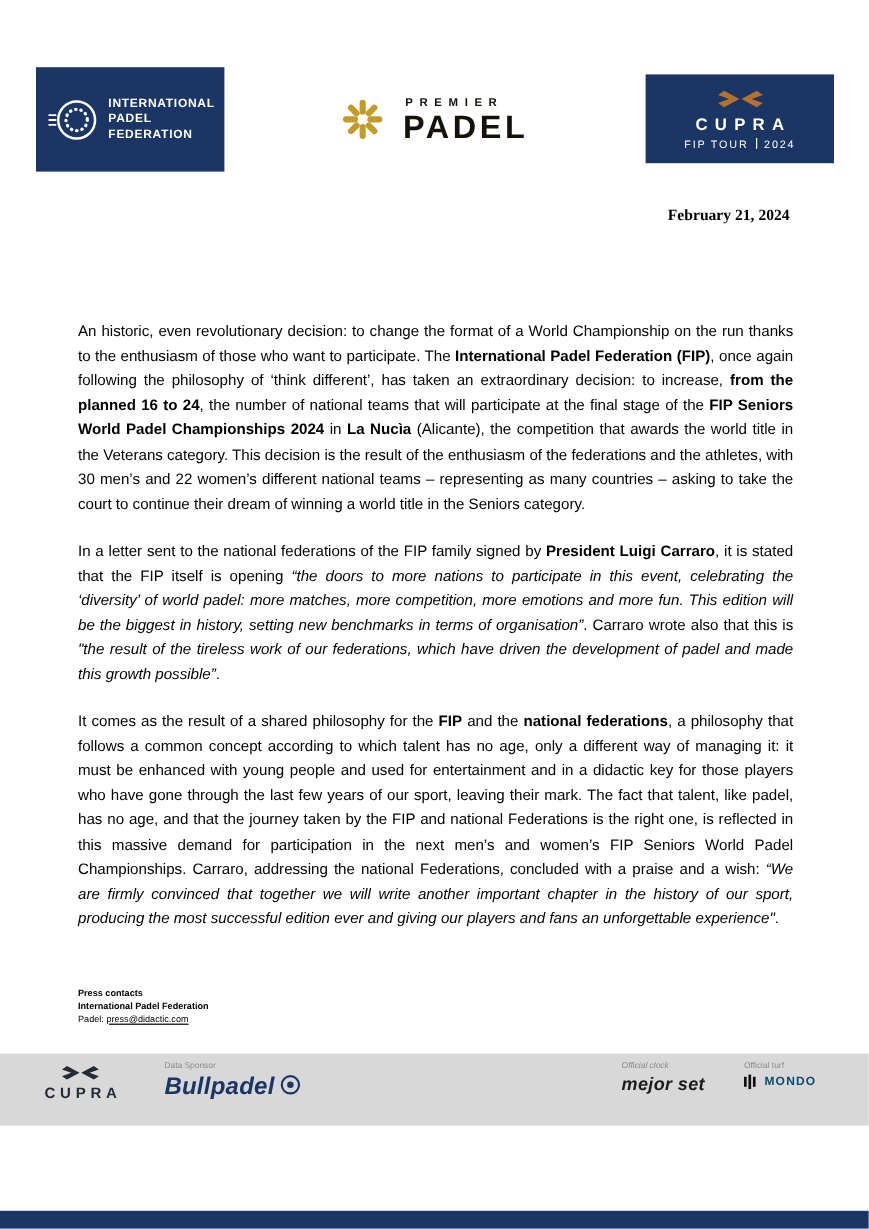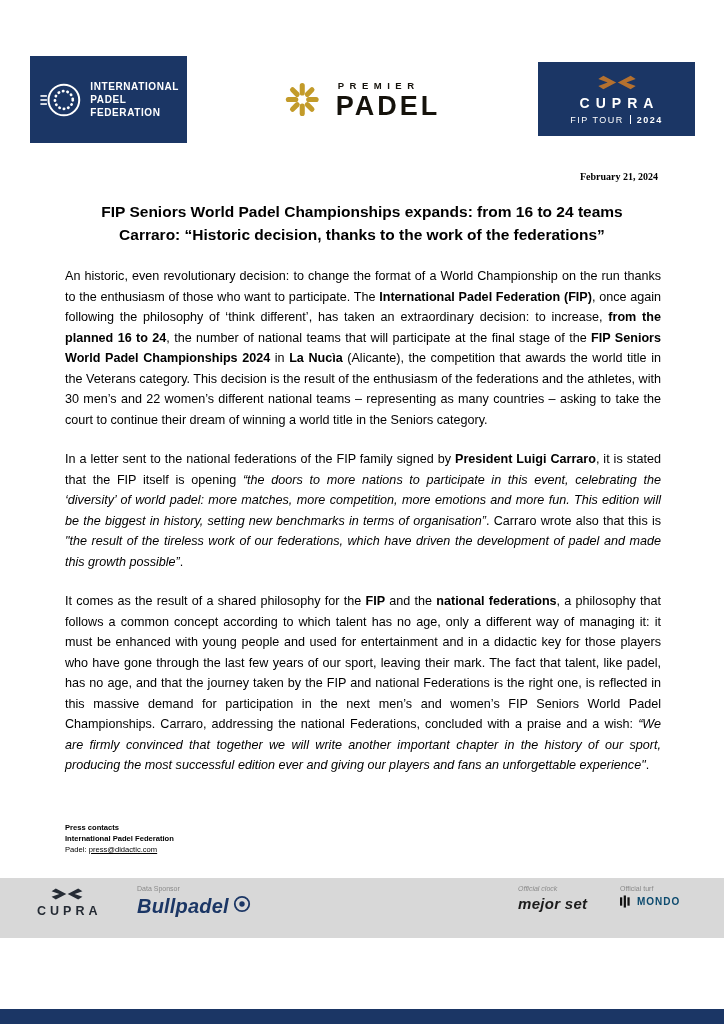--- a/index.html
+++ b/index.html
@@ -15,24 +15,24 @@
   
   .ipf-box{position:absolute;left:30px;top:56px;width:157px;height:87px;background:var(--navy);display:flex;align-items:center;gap:7px;padding:0 8px;}
   .ipf-lines{color:#fff;font-weight:bold;font-size:10px;letter-spacing:0.6px;line-height:13px;}
   .pp{position:absolute;left:50%;top:80px;transform:translateX(-50%);display:flex;align-items:center;gap:15px;}
   .pp-top{font-size:9.5px;font-weight:bold;letter-spacing:5.5px;color:#15120b;margin-bottom:3px;padding-left:2px;}
   .pp-bottom{font-size:27px;font-weight:bold;letter-spacing:3px;color:#15120b;line-height:24px;}
   .cupra-box{position:absolute;right:29px;top:62px;width:157px;height:74px;background:var(--navy);display:flex;flex-direction:column;align-items:center;justify-content:center;gap:4px;color:#fff;}
   .cupra-word{font-size:14px;letter-spacing:6px;font-weight:bold;padding-left:6px;}
   .cupra-sub{font-size:9px;letter-spacing:1.5px;display:flex;align-items:center;gap:6px;}
   .cupra-sub .vbar{width:1px;height:9px;background:#fff;}
-  .cupra-sub .year{font-weight:bold;}
+  .cupra-sub .year{font-weight:normal;}
 
   
-  .date{position:absolute;top:171px;right:66px;font-family:"Liberation Serif",serif;font-weight:bold;font-size:10px;}
+  .date{position:absolute;top:171px;right:66px;font-family:"Liberation Serif",serif;font-weight:bold;font-size:13px;}
   .title{position:absolute;top:201px;left:40px;right:40px;text-align:center;font-size:15.5px;line-height:22.5px;font-weight:bold;}
   .article{position:absolute;top:266px;left:65px;width:596px;font-size:12.6px;line-height:20.5px;text-align:justify;}
   .article p{margin-bottom:19px;}
   .article .b{font-weight:bold;}
   .article .i{font-style:italic;}
 
   .contacts{position:absolute;left:65px;top:822px;font-size:7.6px;line-height:11px;}
   .contacts .c-bold{font-weight:bold;}
   .email{color:#000;text-decoration:underline;cursor:pointer;}
 
@@ -103,24 +103,20 @@
     <div class="cupra-word">CUPRA</div>
     <div class="cupra-sub">
       <span>FIP TOUR</span>
       <span class="vbar"></span>
       <span class="year">2024</span>
     </div>
   </div>
 
   <div class="date">February 21, 2024</div>
 
-  <h1 class="title">
-    <span>FIP Seniors World Padel Championships expands: from 16 to 24 teams</span><br>
-    <span>Carraro: “Historic decision, thanks to the work of the federations”</span>
-  </h1>
 
   <div class="article">
       <p><span>An historic, even revolutionary decision: to change the format of a World Championship on the run thanks to the enthusiasm of those who want to participate. The </span><span class="b">International Padel Federation (FIP)</span><span>, once again following the philosophy of ‘think different’, has taken an extraordinary decision: to increase, </span><span class="b">from the planned 16 to 24</span><span>, the number of national teams that will participate at the final stage of the </span><span class="b">FIP Seniors World Padel Championships 2024</span><span> in </span><span class="b">La Nucìa</span><span> (Alicante), the competition that awards the world title in the Veterans category. This decision is the result of the enthusiasm of the federations and the athletes, with 30 men’s and 22 women’s different national teams – representing as many countries – asking to take the court to continue their dream of winning a world title in the Seniors category.</span></p>
       <p><span>In a letter sent to the national federations of the FIP family signed by </span><span class="b">President Luigi Carraro</span><span>, it is stated that the FIP itself is opening </span><span class="i">“the doors to more nations to participate in this event, celebrating the ‘diversity’ of world padel: more matches, more competition, more emotions and more fun. This edition will be the biggest in history, setting new benchmarks in terms of organisation”</span><span>. Carraro wrote also that this is </span><span class="i">"the result of the tireless work of our federations, which have driven the development of padel and made this growth possible”</span><span>.</span></p>
       <p><span>It comes as the result of a shared philosophy for the </span><span class="b">FIP</span><span> and the </span><span class="b">national federations</span><span>, a philosophy that follows a common concept according to which talent has no age, only a different way of managing it: it must be enhanced with young people and used for entertainment and in a didactic key for those players who have gone through the last few years of our sport, leaving their mark. The fact that talent, like padel, has no age, and that the journey taken by the FIP and national Federations is the right one, is reflected in this massive demand for participation in the next men’s and women’s FIP Seniors World Padel Championships. Carraro, addressing the national Federations, concluded with a praise and a wish: </span><span class="i">“We are firmly convinced that together we will write another important chapter in the history of our sport, producing the most successful edition ever and giving our players and fans an unforgettable experience"</span><span>.</span></p>
     </div>
 
   <div class="contacts">
     <div class="c-bold">Press contacts</div>
     <div class="c-bold">International Padel Federation</div>

